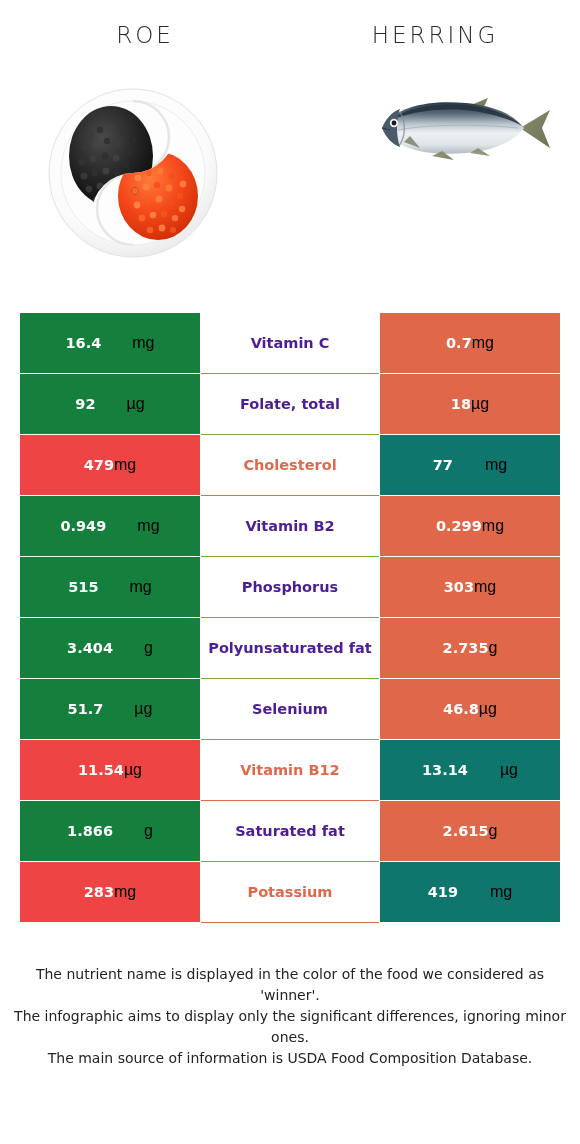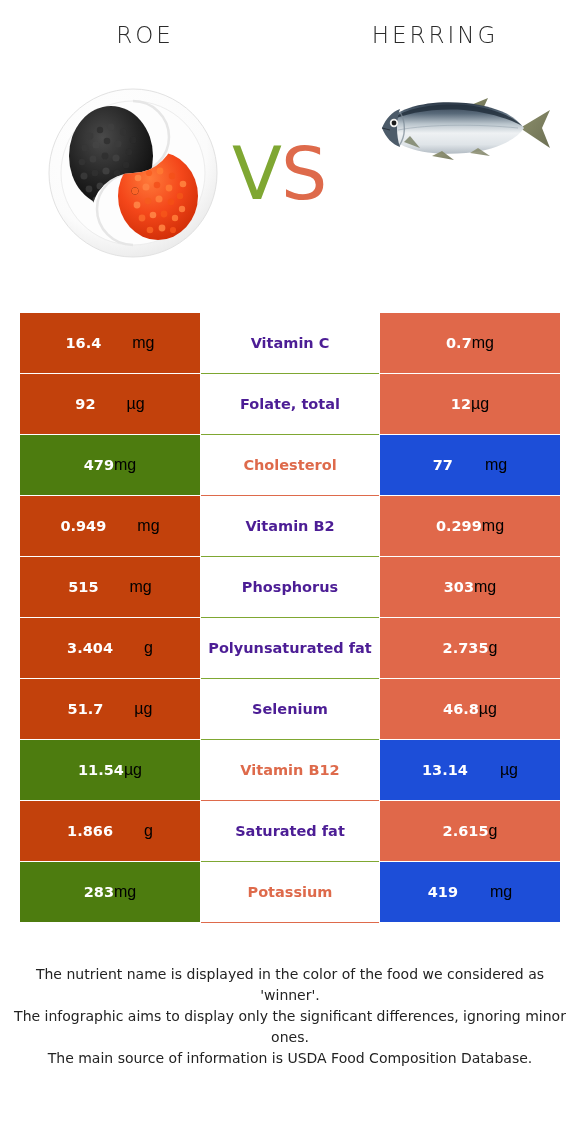--- a/index.html
+++ b/index.html
@@ -86,23 +86,23 @@
   }
   .cell-mid {
     left: 201px;
     width: 178px;
     background: #ffffff;
   }
   .cell-right {
     left: 380px;
     width: 180px;
   }
-  .cell-left.win   { background: #c2410c; gap: 31px; }
-  .cell-right.win  { background: #1d4ed8; gap: 32px; }
-  .cell-left.lose  { background: #4d7c0f; }
+  .cell-left.win   { background: #15803d; gap: 31px; }
+  .cell-right.win  { background: #0f766e; gap: 32px; }
+  .cell-left.lose  { background: #ef4444; }
   .cell-right.lose { background: #e0684a; }
 
   .val {
     color: #ffffff;
     font-size: 14.5px;
     font-weight: 600;
     font-family: "DejaVu Sans", sans-serif;
     white-space: nowrap;
   }
 
@@ -284,23 +284,20 @@
 
         <path d="M12 50 C 16 40, 22 34, 30 31 C 26 42, 26 58, 30 69 C 22 66, 16 60, 12 50 Z" fill="#4c5b69"></path>
 
         <circle cx="24" cy="45" r="4.2" fill="#f0f0ee"></circle>
         <circle cx="24" cy="45" r="2.4" fill="#1a1a1a"></circle>
 
         <path d="M12 50 L20 52" stroke="#2b343d" stroke-width="1.2" fill="none"></path>
       </svg>
     </div>
 
-    <div class="vs">
-      <span class="v">V</span><span class="s">S</span>
-    </div>
   </div>
 
   <div class="table" id="table-body">
       <div class="row">
         <div class="cell cell-left win">
           <span class="val">16.4</span>
           <span class="unit">mg</span>
         </div>
         <div class="cell cell-mid">
           <span class="nutrient green">Vitamin C</span>
@@ -313,21 +310,21 @@
       </div>
       <div class="row">
         <div class="cell cell-left win">
           <span class="val">92</span>
           <span class="unit">µg</span>
         </div>
         <div class="cell cell-mid">
           <span class="nutrient green">Folate, total</span>
         </div>
         <div class="cell cell-right lose">
-          <span class="val">12</span>
+          <span class="val">18</span>
           <span class="unit">µg</span>
         </div>
         <div class="sep green"></div>
       </div>
       <div class="row">
         <div class="cell cell-left lose">
           <span class="val">479</span>
           <span class="unit">mg</span>
         </div>
         <div class="cell cell-mid">

